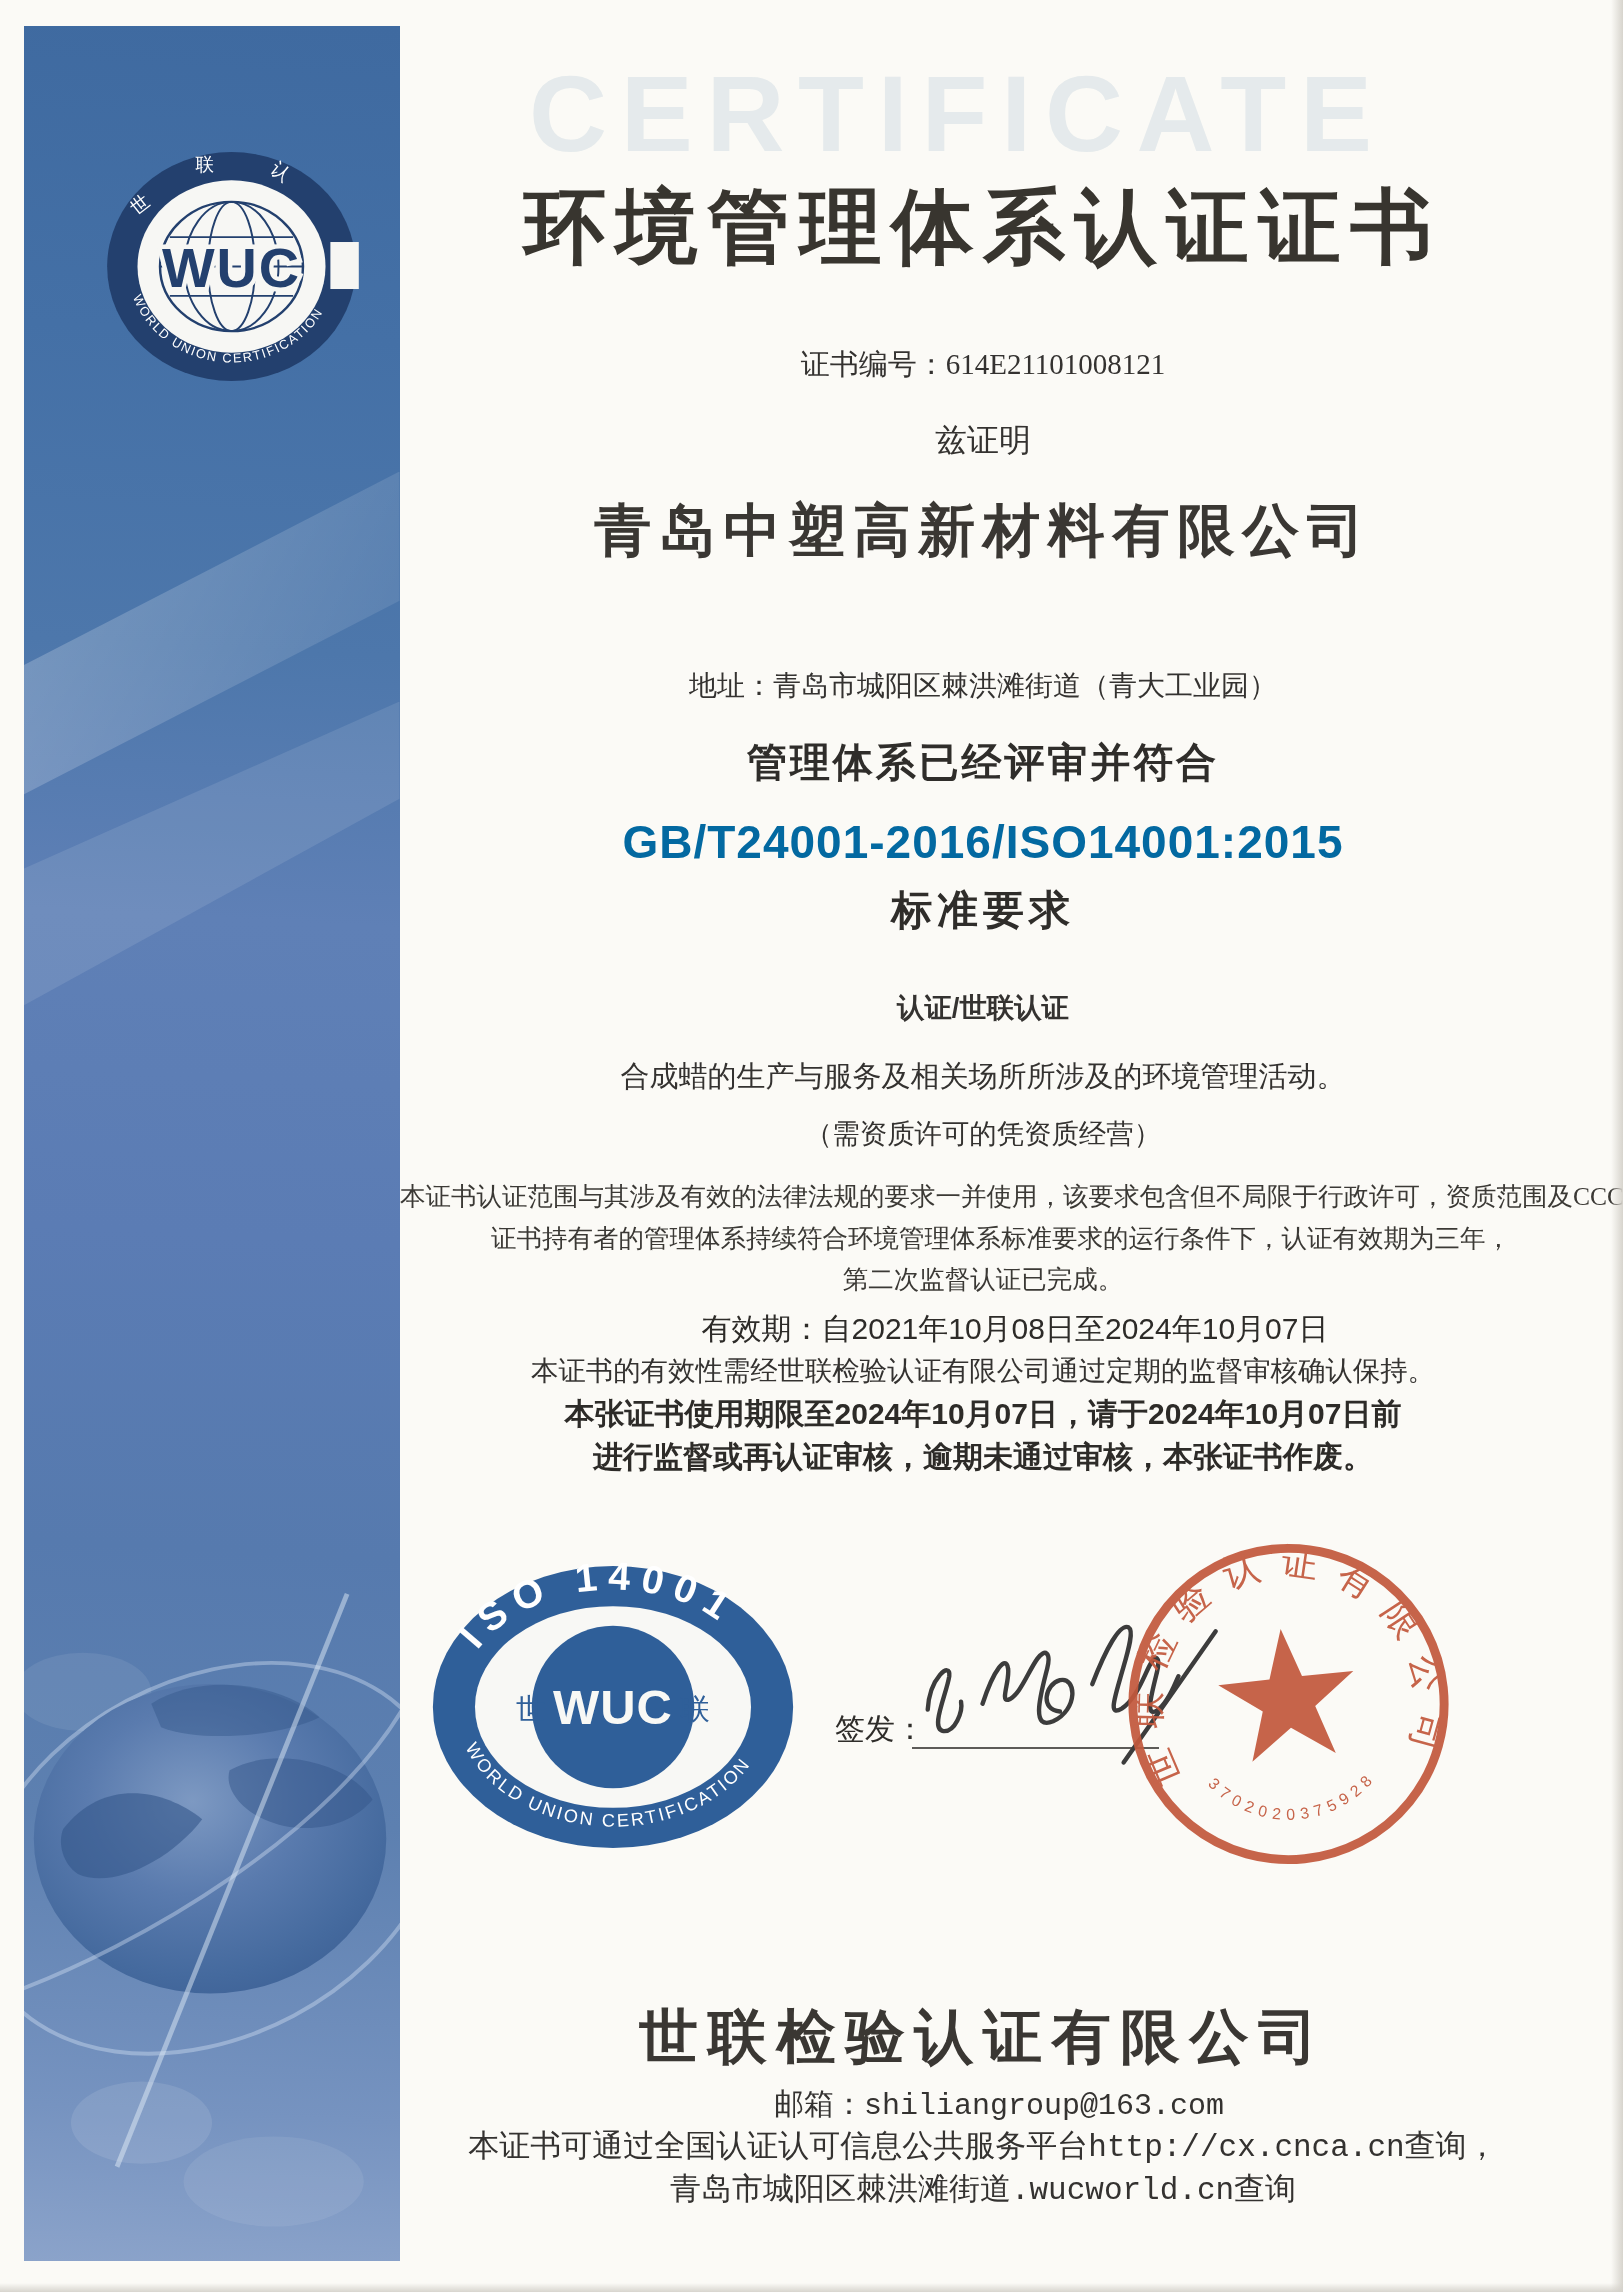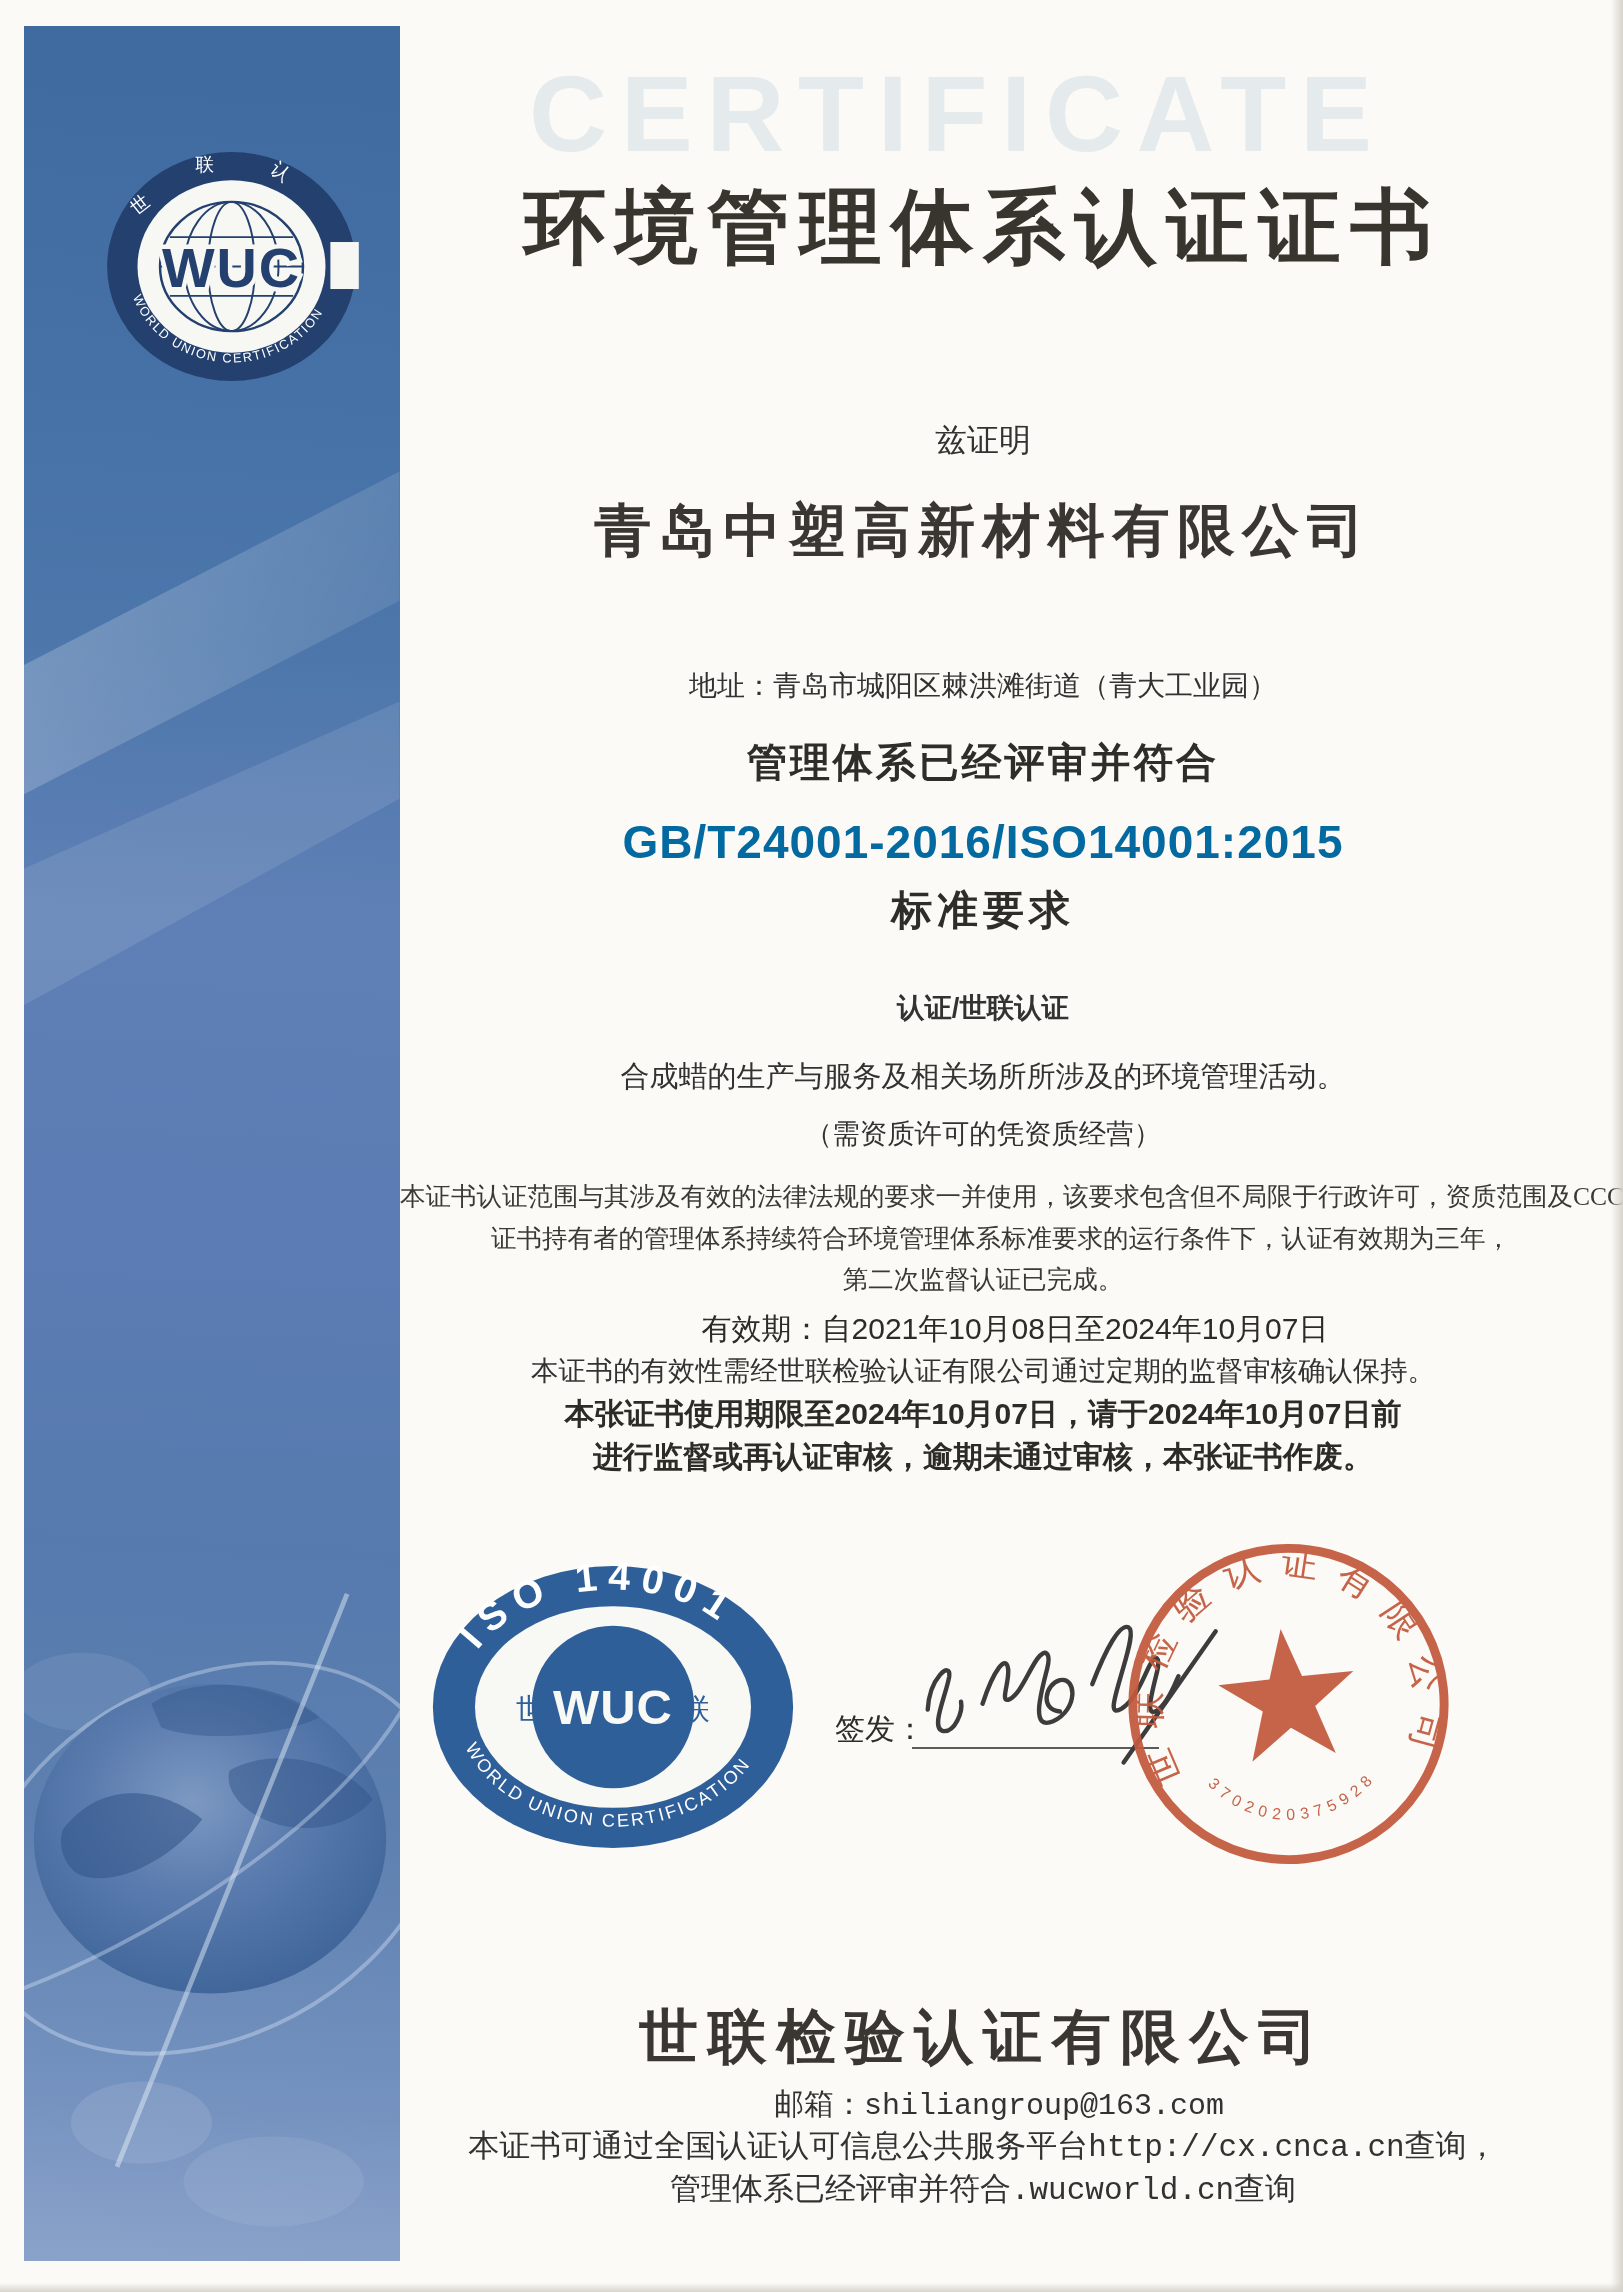--- a/index.html
+++ b/index.html
@@ -126,20 +126,23 @@
       <textPath href="#arcT1" startOffset="16">世联认证</textPath>
     </text>
     <text font-size="13" fill="#ffffff" letter-spacing="1.8">
       <textPath href="#arcB1" startOffset="6">WORLD UNION CERTIFICATION</textPath>
     </text>
   </svg>
 </div>
 
 <div class="main">
   <div class="line title">环境管理体系认证证书</div>
+  <div class="line cert-no serif">
+    <span>证书编号：</span><span>614E21101008121</span>
+  </div>
   <div class="line intro serif">兹证明</div>
   <div class="line company">青岛中塑高新材料有限公司</div>
   <div class="line addr serif">
     <span>地址：</span><span>青岛市城阳区棘洪滩街道（青大工业园）</span>
   </div>
   <div class="line review">管理体系已经评审并符合</div>
   <div class="line standard">GB/T24001-2016/ISO14001:2015</div>
   <div class="line std-suffix">标准要求</div>
   <div class="line scope-label">认证/世联认证</div>
   <div class="line scope-text serif">合成蜡的生产与服务及相关场所所涉及的环境管理活动。</div>
@@ -147,21 +150,21 @@
   <div class="line legal legal1 serif">本证书认证范围与其涉及有效的法律法规的要求一并使用，该要求包含但不局限于行政许可，资质范围及CCC要求等。</div>
   <div class="line legal legal2 serif">证书持有者的管理体系持续符合环境管理体系标准要求的运行条件下，认证有效期为三年，</div>
   <div class="line legal legal3 serif">第二次监督认证已完成。</div>
   <div class="line validity">有效期：自2021年10月08日至2024年10月07日</div>
   <div class="line maintain serif">本证书的有效性需经世联检验认证有限公司通过定期的监督审核确认保持。</div>
   <div class="line usage1">本张证书使用期限至2024年10月07日，请于2024年10月07日前</div>
   <div class="line usage2">进行监督或再认证审核，逾期未通过审核，本张证书作废。</div>
   <div class="line issuer">世联检验认证有限公司</div>
   <div class="line email mono">邮箱：shiliangroup@163.com</div>
   <div class="line query1 mono">本证书可通过全国认证认可信息公共服务平台http://cx.cnca.cn查询，</div>
-  <div class="line query2 mono">管理体系已经评审并符合.wucworld.cn查询</div>
+  <div class="line query2 mono">青岛市城阳区棘洪滩街道.wucworld.cn查询</div>
 </div>
 
 <svg class="iso-logo" viewBox="0 0 380 300">
   <defs>
     <path id="arcT2" d="M37.4,119 A158 120 0 0 1 342.6,119" fill="none"></path>
     <path id="arcB2" d="M35.4,181.6 A160 122 0 0 0 344.6,181.6" fill="none"></path>
   </defs>
   <ellipse cx="190" cy="150" rx="184" ry="144" fill="#2f5f99"></ellipse>
   <ellipse cx="190" cy="150" rx="141" ry="103" fill="#f8f8f5"></ellipse>
   <circle cx="190" cy="150" r="83" fill="#2f5f99"></circle>

